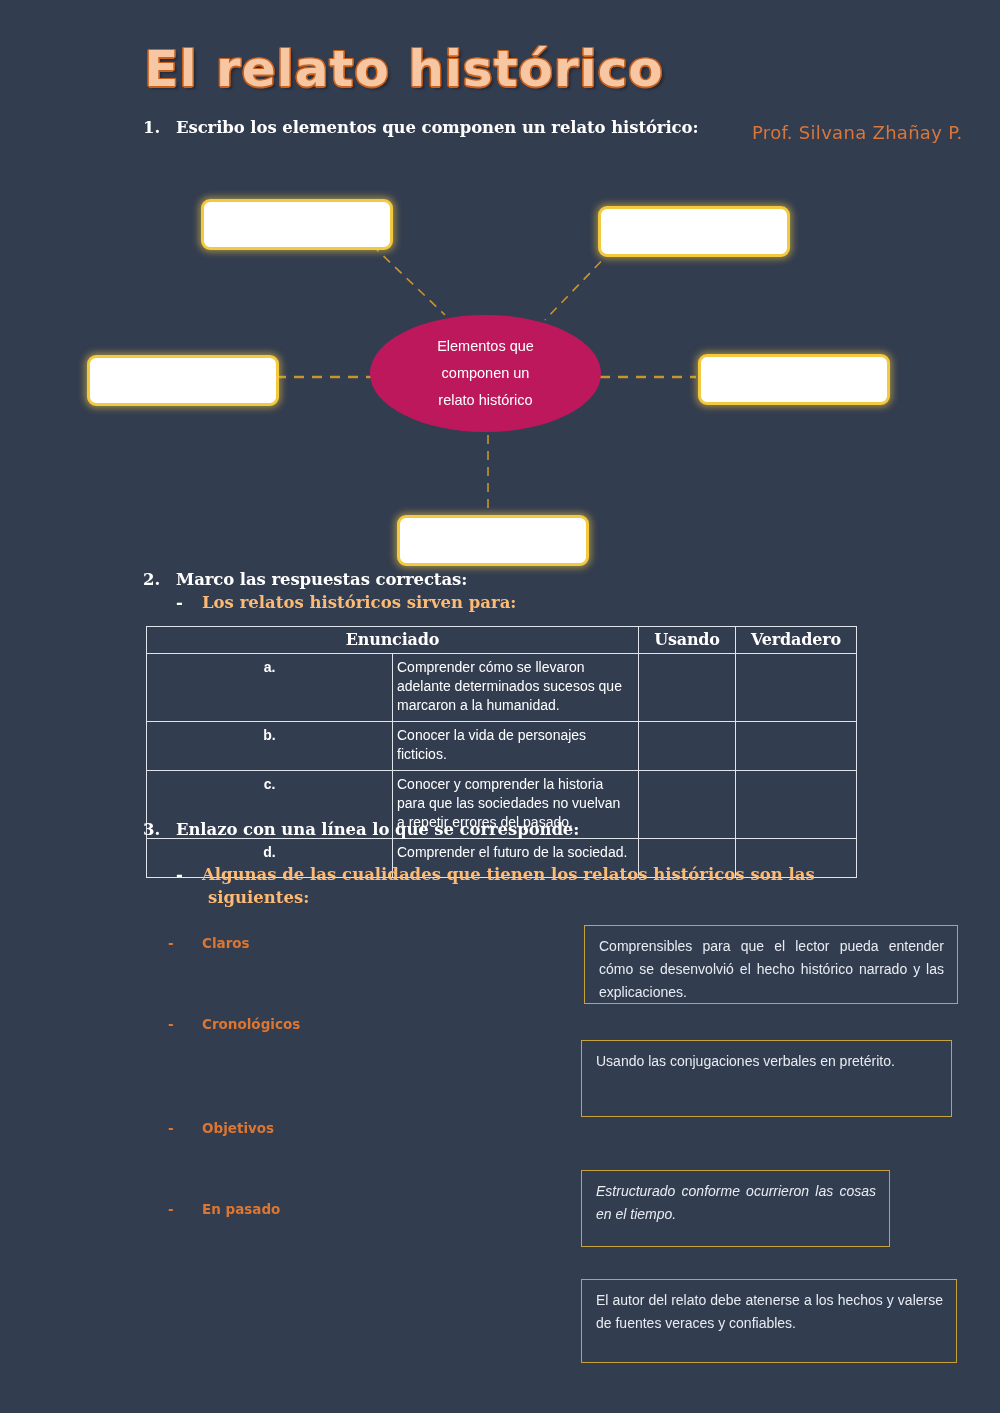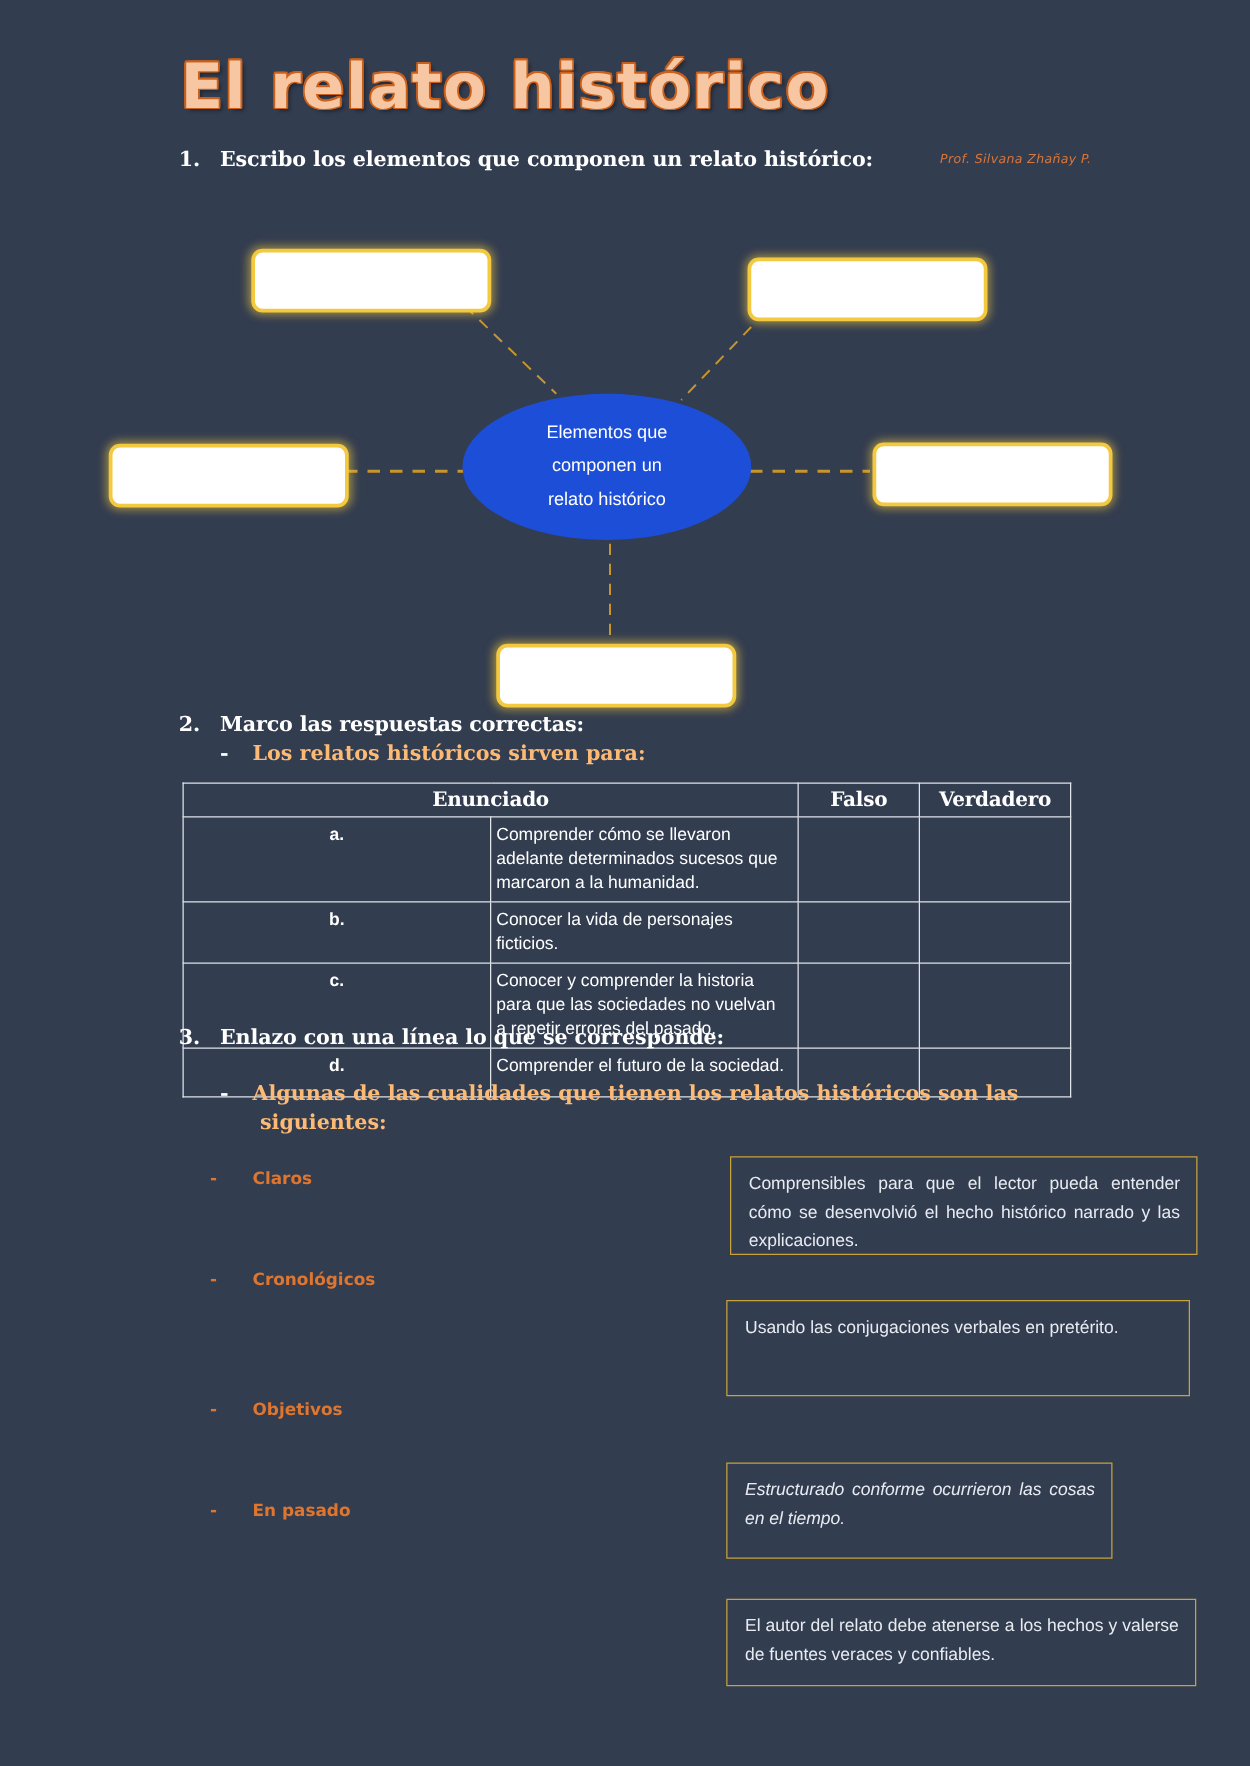--- a/index.html
+++ b/index.html
@@ -33,22 +33,21 @@
        1.2px 1.2px 0 #c9601c, -1.2px 1.2px 0 #c9601c,
        1.2px -1.2px 0 #c9601c, -1.2px -1.2px 0 #c9601c,
        3px 3px 3px rgba(0,0,0,0.35);
   }
 
   
   .prof-name {
     position: absolute;
     left: 752px; top: 122px;
     font-family: "DejaVu Sans", sans-serif;
-    font-size: 10px;
-    font-style: italic;
+    font-size: 18px;
     color: #d9763a;
     letter-spacing: 0.3px;
   }
 
   
   .q-head {
     position: absolute;
     font-family: "DejaVu Serif", "Liberation Serif", serif;
     font-weight: bold;
     font-size: 16.5px;
@@ -88,21 +87,21 @@
     position: absolute;
     background: #ffffff;
     border: 3px solid #f3c93f;
     border-radius: 9px;
     box-shadow: 0 0 7px 2px rgba(243,201,63,0.55);
   }
   .mm-center {
     position: absolute;
     left: 370px; top: 315px;
     width: 231px; height: 117px;
-    background: #1d4ed8;
+    background: #be185d;
     border-radius: 50%;
     color: #ffffff;
     font-size: 14.5px;
     line-height: 27px;
     display: flex;
     flex-direction: column;
     align-items: center;
     justify-content: center;
   }
 
@@ -202,21 +201,21 @@
 
 <div class="q-num" style="left:143px; top:570px;">2.</div>
 <div class="q-head" style="left:176px; top:570px;">Marco las respuestas correctas:</div>
 <div class="dash-bullet" style="left:176px; top:593px;">-</div>
 <div class="q-sub" style="left:202px; top:593px;">Los relatos históricos sirven para:</div>
 
 <table class="tbl">
   <thead>
     <tr>
       <th colspan="2">Enunciado</th>
-      <th class="col-fv">Falso</th>
+      <th class="col-fv">Usando</th>
       <th class="col-vd">Verdadero</th>
     </tr>
   </thead>
   <tbody>
     <tr style="height:47px;">
       <td class="letter">a.</td>
       <td class="stmt">Comprender cómo se llevaron adelante determinados sucesos que marcaron a la humanidad.</td>
       <td class="mark"></td>
       <td class="mark"></td>
     </tr>
@@ -256,13 +255,13 @@
 
 <div class="match-bullet" style="left:168px; top:1120px;">-</div>
 <div class="match-item" style="left:202px; top:1120px;">Objetivos</div>
 
 <div class="match-bullet" style="left:168px; top:1201px;">-</div>
 <div class="match-item" style="left:202px; top:1201px;">En pasado</div>
 
 <div class="def-box" style="left:584px; top:925px;  width:374px; height:79px;">Comprensibles para que el lector pueda entender cómo se desenvolvió el hecho histórico narrado y las explicaciones.</div>
 <div class="def-box" style="left:581px; top:1040px; width:371px; height:77px;">Usando las conjugaciones verbales en pretérito.</div>
 <div class="def-box" style="left:581px; top:1170px; width:309px; height:77px;font-style:italic;">Estructurado conforme ocurrieron las cosas en el tiempo.</div>
-<div class="def-box" style="left:581px; top:1279px; width:376px; height:70px;">El autor del relato debe atenerse a los hechos y valerse de fuentes veraces y confiables.</div>
+<div class="def-box" style="left:581px; top:1279px; width:376px; height:84px;">El autor del relato debe atenerse a los hechos y valerse de fuentes veraces y confiables.</div>
 
 </body></html>

